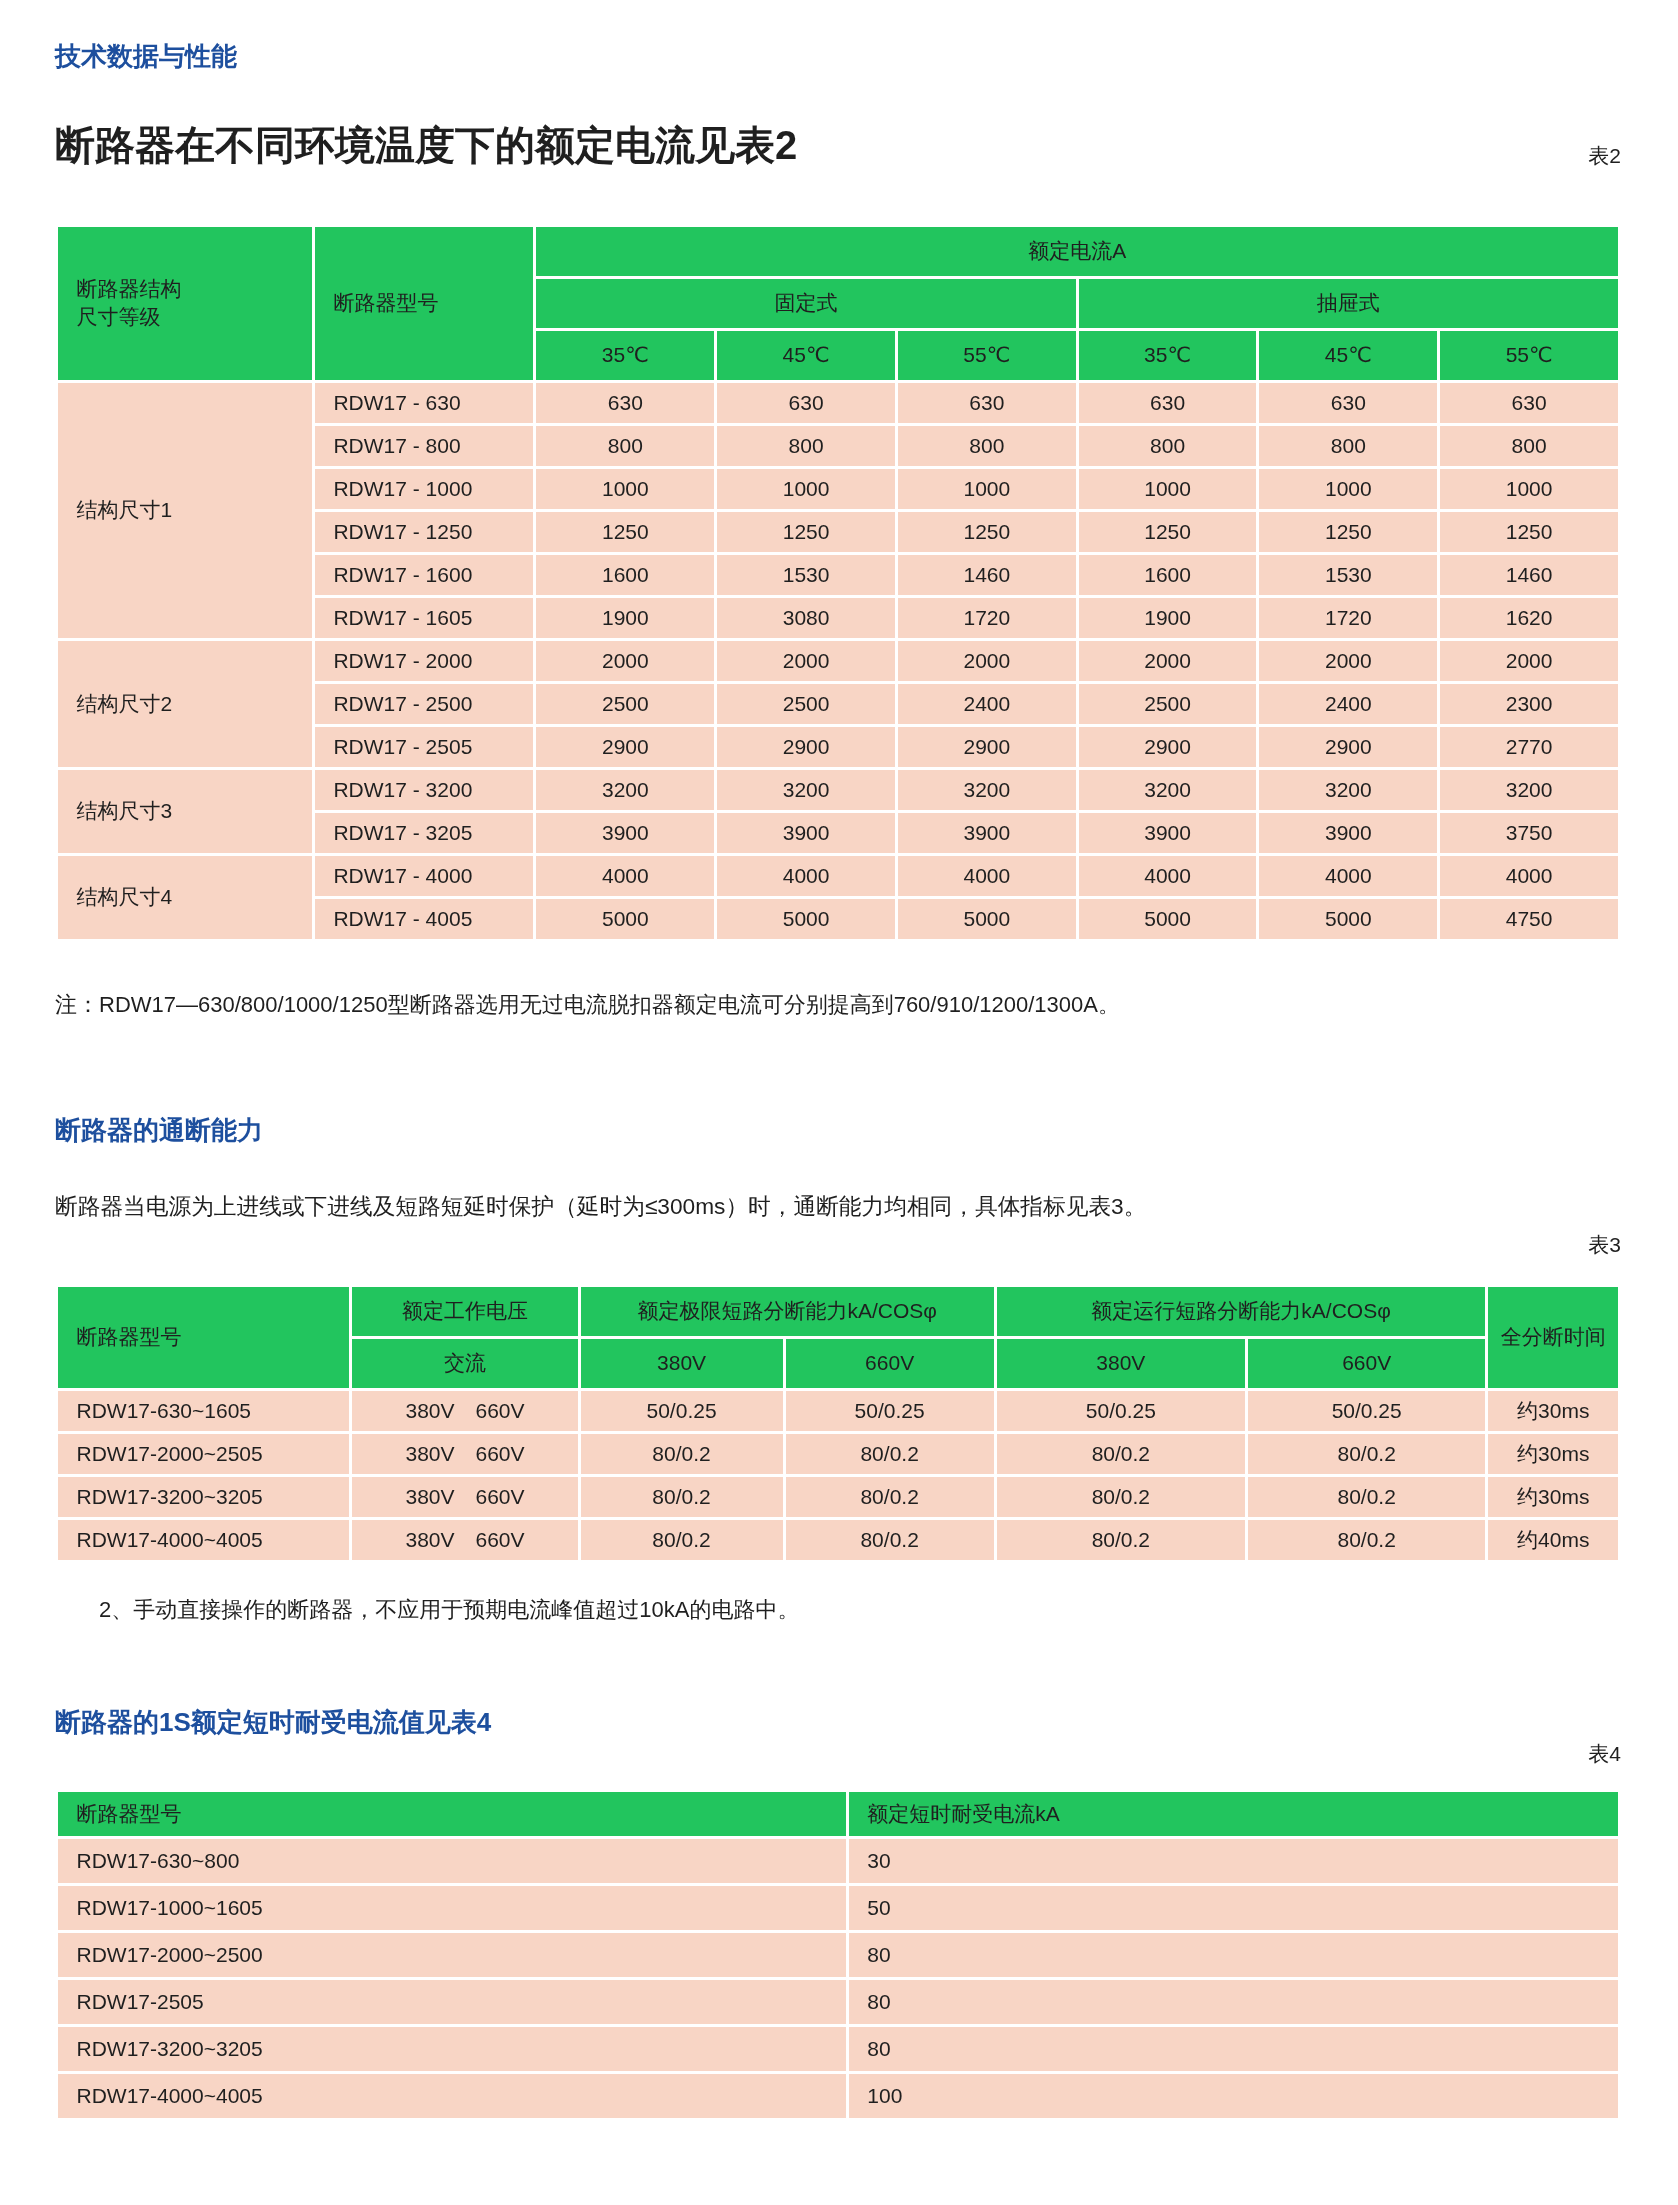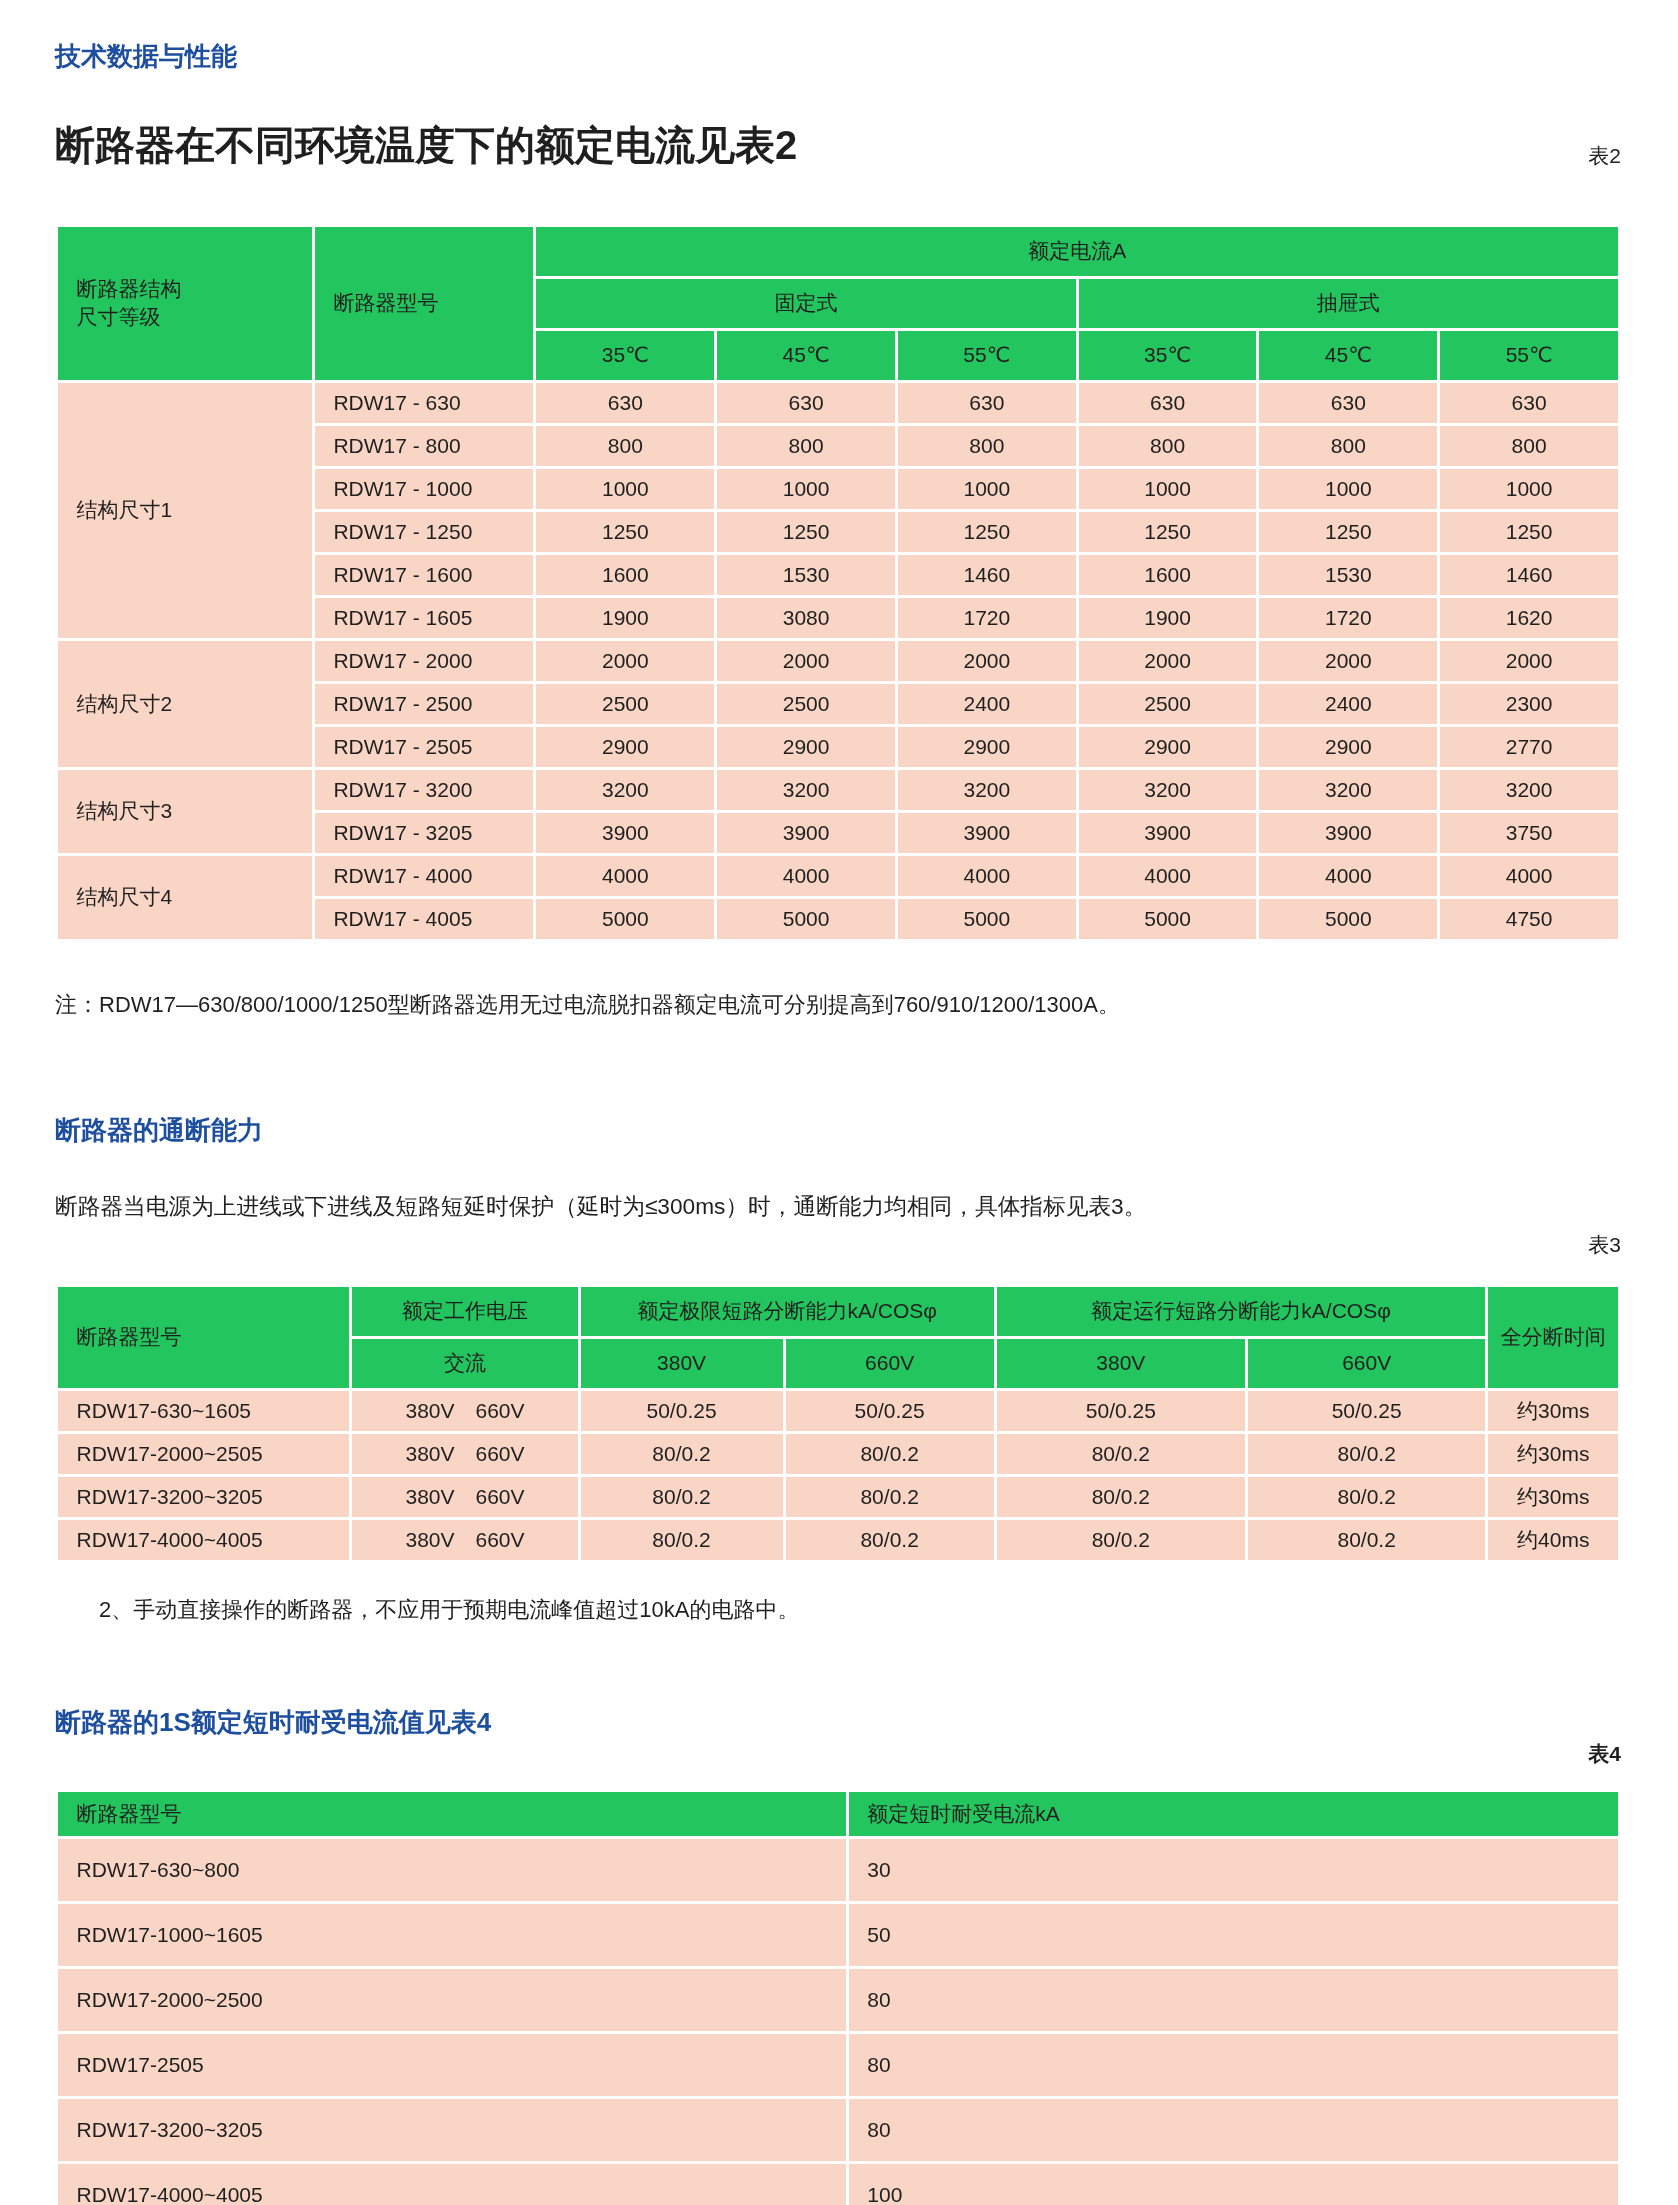--- a/index.html
+++ b/index.html
@@ -15,21 +15,21 @@
   .blue-title { color:#1d4f9e; font-size:26px; font-weight:bold; line-height:1.15; margin:0; }
   .title-1 { margin-top:42px; }
   .title-2 { margin-top:97px; }
   .title-3 { margin-top:79px; }
 
   .subtitle-row { margin-top:49px; display:flex; justify-content:space-between; align-items:flex-end; }
   .subtitle { font-size:40px; line-height:1.2;font-weight:bold; }
   .tbl-label { font-size:21px; line-height:1.3; color:#1f1f1f; }
   .label-right { text-align:right; }
   .label-3 { margin-top:10px; }
-  .label-4 { margin-top:1.7px;font-weight:bold; }
+  .label-4 { margin-top:1.7px; }
 
   .note { font-size:22px; line-height:28.5px; margin-top:49px; }
   .para { font-size:22.7px; line-height:30px; margin-top:45px; }
   .note3 { font-size:22px; line-height:38px; margin-top:28.5px; }
   .note3-line2 { padding-left:44px; }
 
   table.grid { width:100%; border-collapse:separate; border-spacing:3.4px; table-layout:fixed; }
   .mt-table2 { margin-top:55px; }
   .mt-table3 { margin-top:25px; }
   .mt-table4 { margin-top:22px; }
@@ -38,21 +38,21 @@
   .hd { background:#22c55e; }
   .bd { background:#f8d5c5; }
   .left { text-align:left; padding:0 6.7px 0 18.5px; }
   .center { text-align:center; padding:0 3.4px; }
   .pre { white-space:pre-line; }
   .prespace { white-space:pre; }
 
   #table2 thead tr, #table3 thead tr { height:49px; }
   #table2 tbody tr, #table3 tbody tr { height:40px; }
   #table4 thead tr { height:44px; }
-  #table4 tbody tr { height:62px; }
+  #table4 tbody tr { height:44px; }
 </style>
 </head>
 <body>
 
 <div class="content">
 
   <h1 class="blue-title title-1">技术数据与性能</h1>
 
   <div class="subtitle-row">
     <div class="subtitle">断路器在不同环境温度下的额定电流见表2</div>

